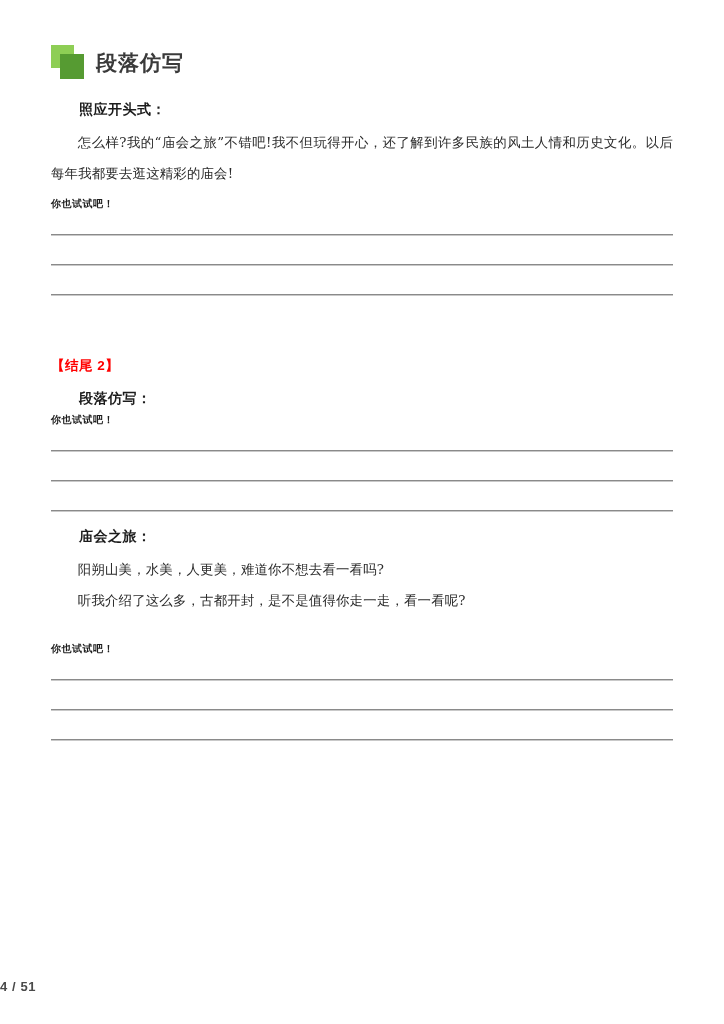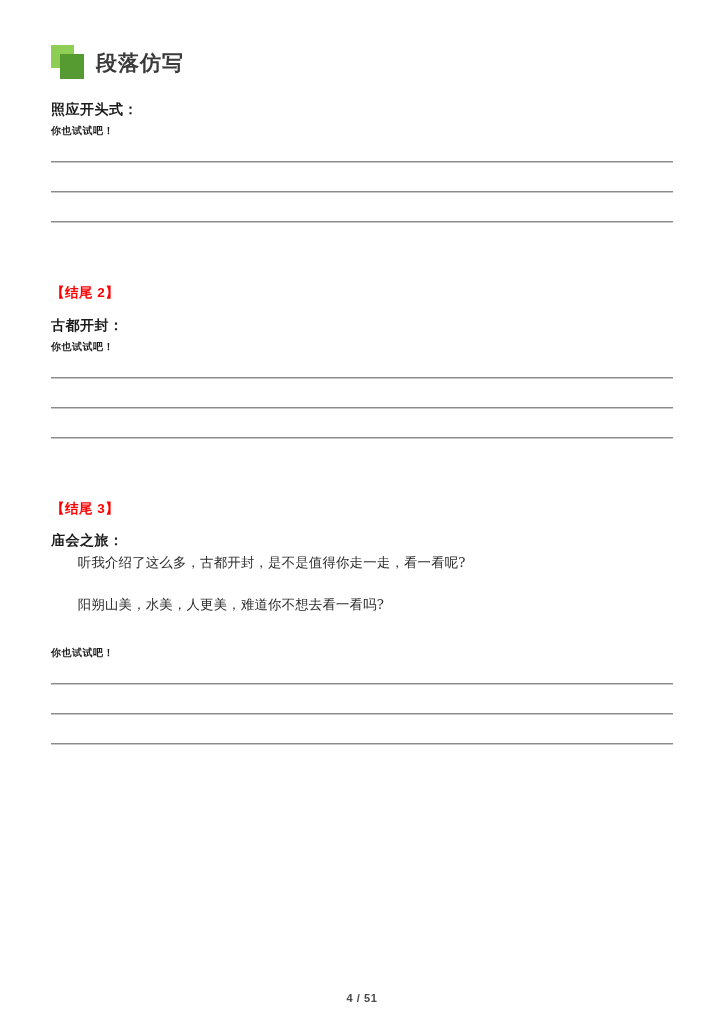--- a/index.html
+++ b/index.html
@@ -74,20 +74,21 @@
   }
 
   .section-subtitle {
     font-family: "DejaVu Serif", "Liberation Serif", serif;
     font-size: 14px;
     font-weight: bold;
     color: #1c1c1c;
     letter-spacing: 0.5px;
     line-height: 1;
     white-space: nowrap;
+    margin-left: 28px;
   }
 
   .body-text {
     font-family: "DejaVu Serif", "Liberation Serif", serif;
     font-size: 13.4px;
     color: #2b2b2b;
     line-height: 31px;
     text-align: justify;
     text-justify: inter-ideograph;
     letter-spacing: 0.2px;
@@ -111,25 +112,24 @@
     border-top: 1px solid #8a8a8a;
     box-shadow: 0 1px 0 0 #c9c9c9;
     margin: 0;
   }
   .write-line + .write-line { margin-top: 29px; }
 
   
   .page-footer {
     position: absolute;
     left: 0;
-    bottom: 20px;
+    bottom: 30px;
     width: 724px;
-    text-align: center;
     font-family: "Liberation Sans", "DejaVu Sans", sans-serif;
-    font-size: 11px;
+    font-size: 13px;
     font-weight: bold;
     color: #4a4a4a;
     letter-spacing: 0.6px;
   }
 
   
   .sp-label-top-1 { margin-top: 27px; }
   .sp-label-top-n { margin-top: 64px; }
   .sp-sub-top     { margin-top: 18px; }
   .sp-para-top    { margin-top: 11px; }
@@ -144,44 +144,44 @@
   <div class="doc-header">
     <div class="header-icon">
       <div class="sq-back"></div>
       <div class="sq-front"></div>
     </div>
     <div class="doc-title">段落仿写</div>
   </div>
 
   <div class="section">
     <div class="section-subtitle sp-sub-top">照应开头式：</div>
+    <div class="body-text indent sp-para-top">怎么样?我的“庙会之旅”不错吧!我不但玩得开心，还了解到许多民族的风土人情和历史文化。以后每年我都要去逛这精彩的庙会!</div>
     <div class="try-line sp-try-top">你也试试吧！</div>
     <div class="write-lines sp-lines-top">
       <div class="write-line"></div>
       <div class="write-line"></div>
       <div class="write-line"></div>
     </div>
   </div>
 
   <div class="section">
     <div class="section-label sp-label-top-n">【结尾 2】</div>
-    <div class="section-subtitle sp-sub-top">古都开封：</div>
+    <div class="section-subtitle sp-sub-top">段落仿写：</div>
     <div class="try-line sp-try-top">你也试试吧！</div>
     <div class="write-lines sp-lines-top">
       <div class="write-line"></div>
       <div class="write-line"></div>
       <div class="write-line"></div>
     </div>
   </div>
 
   <div class="section">
-    <div class="section-label sp-label-top-n">【结尾 3】</div>
     <div class="section-subtitle sp-sub-top">庙会之旅：</div>
+    <div class="body-text indent sp-para-top">阳朔山美，水美，人更美，难道你不想去看一看吗?</div>
     <div class="body-text indent">听我介绍了这么多，古都开封，是不是值得你走一走，看一看呢?</div>
-    <div class="body-text indent sp-para-top">阳朔山美，水美，人更美，难道你不想去看一看吗?</div>
     <div class="try-line" style="margin-top:28px;">你也试试吧！</div>
     <div class="write-lines sp-lines-top">
       <div class="write-line"></div>
       <div class="write-line"></div>
       <div class="write-line"></div>
     </div>
   </div>
 
   <div class="page-footer">4 / 51</div>
 

